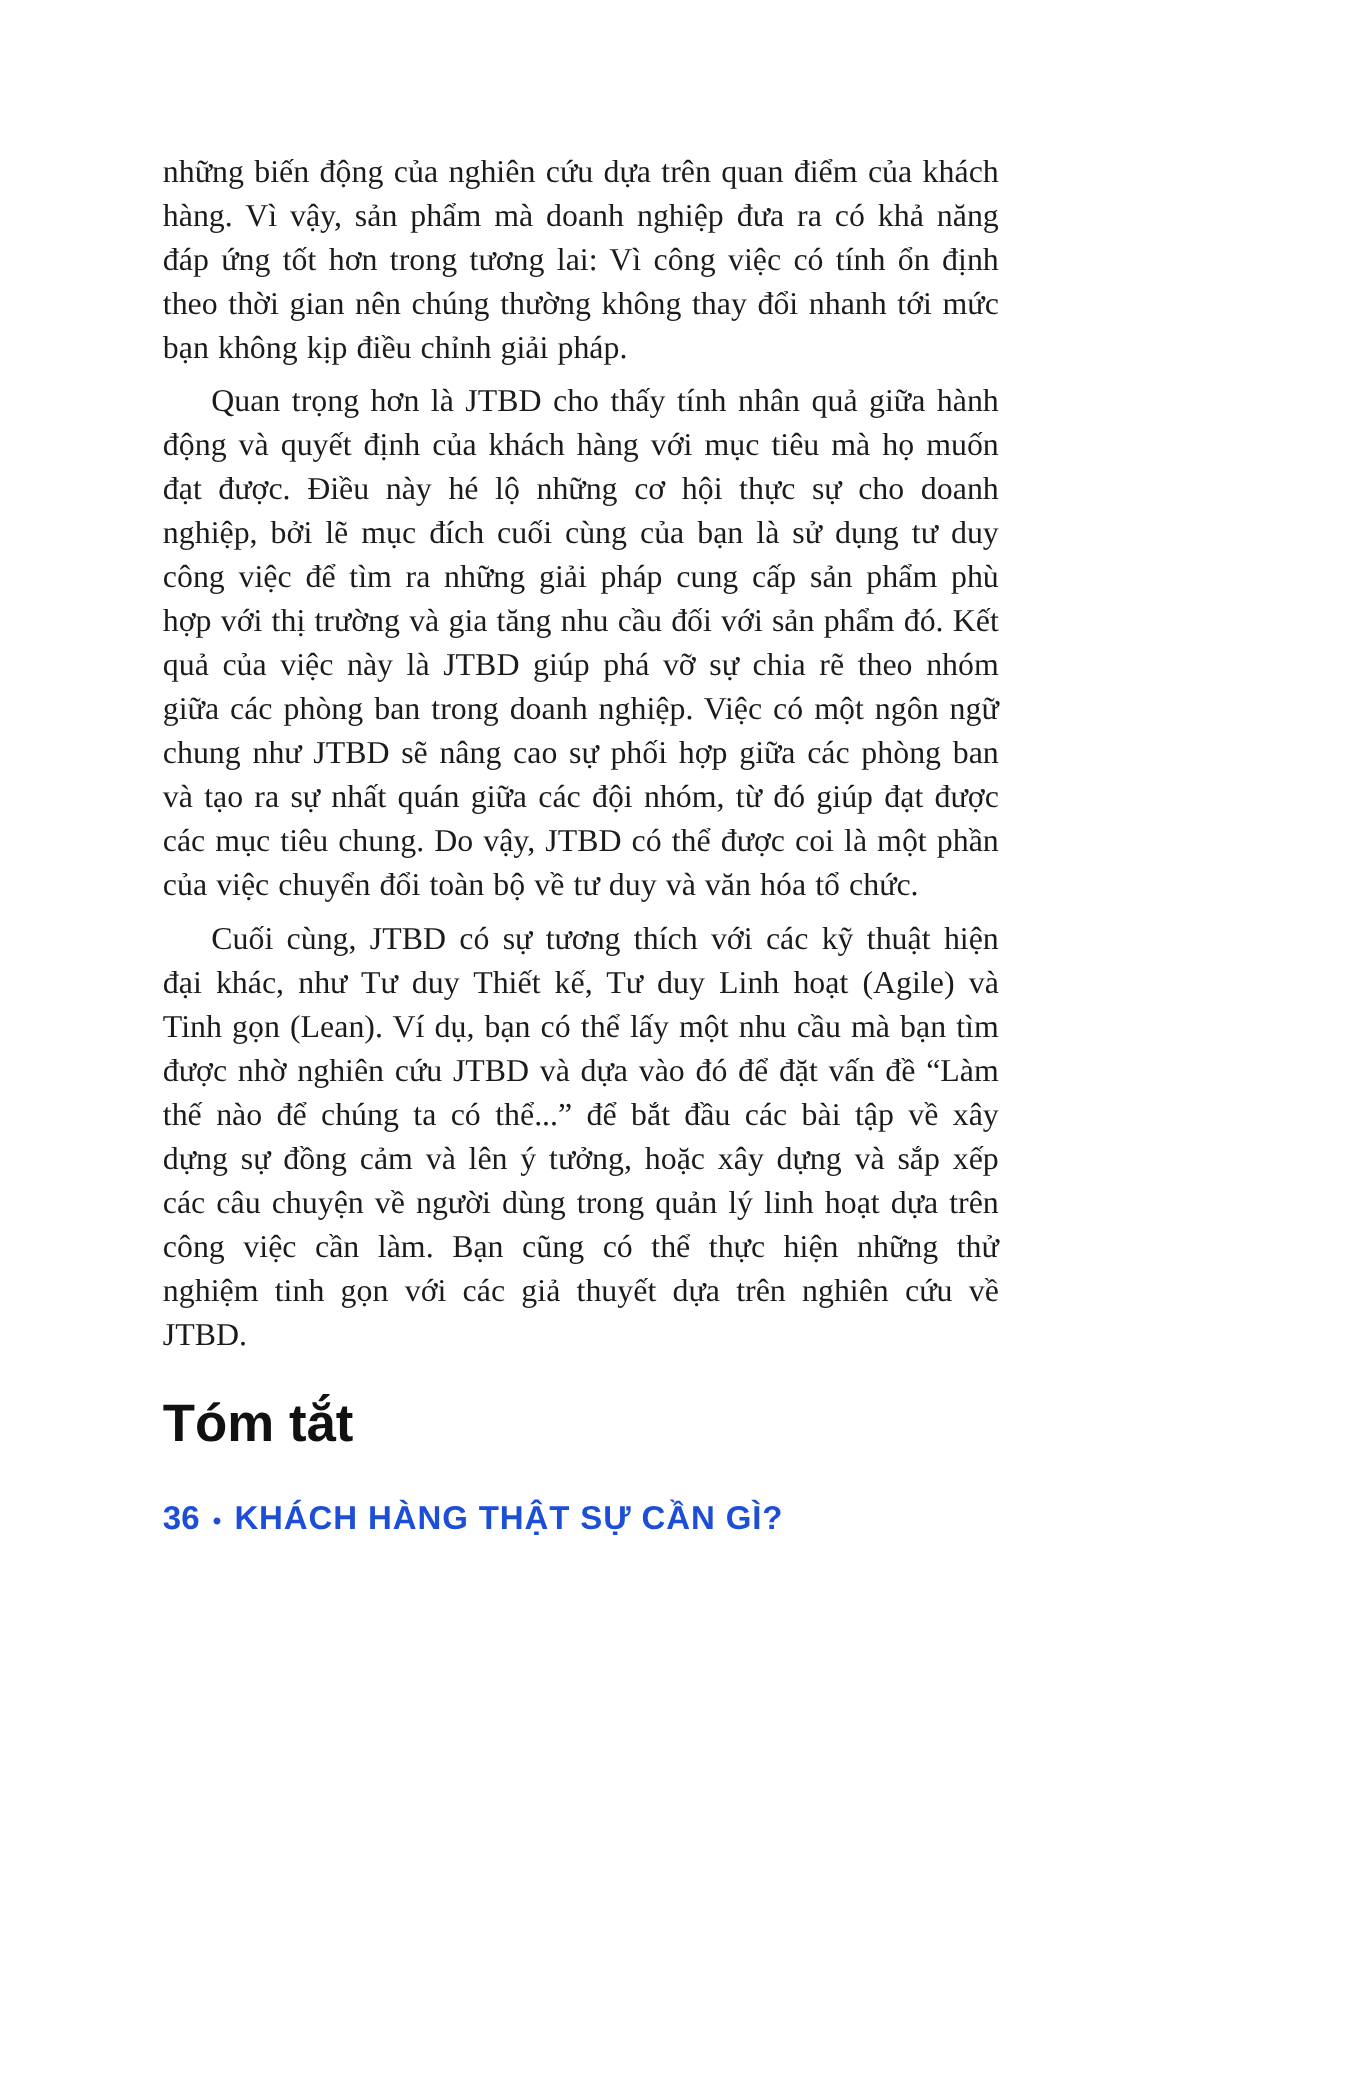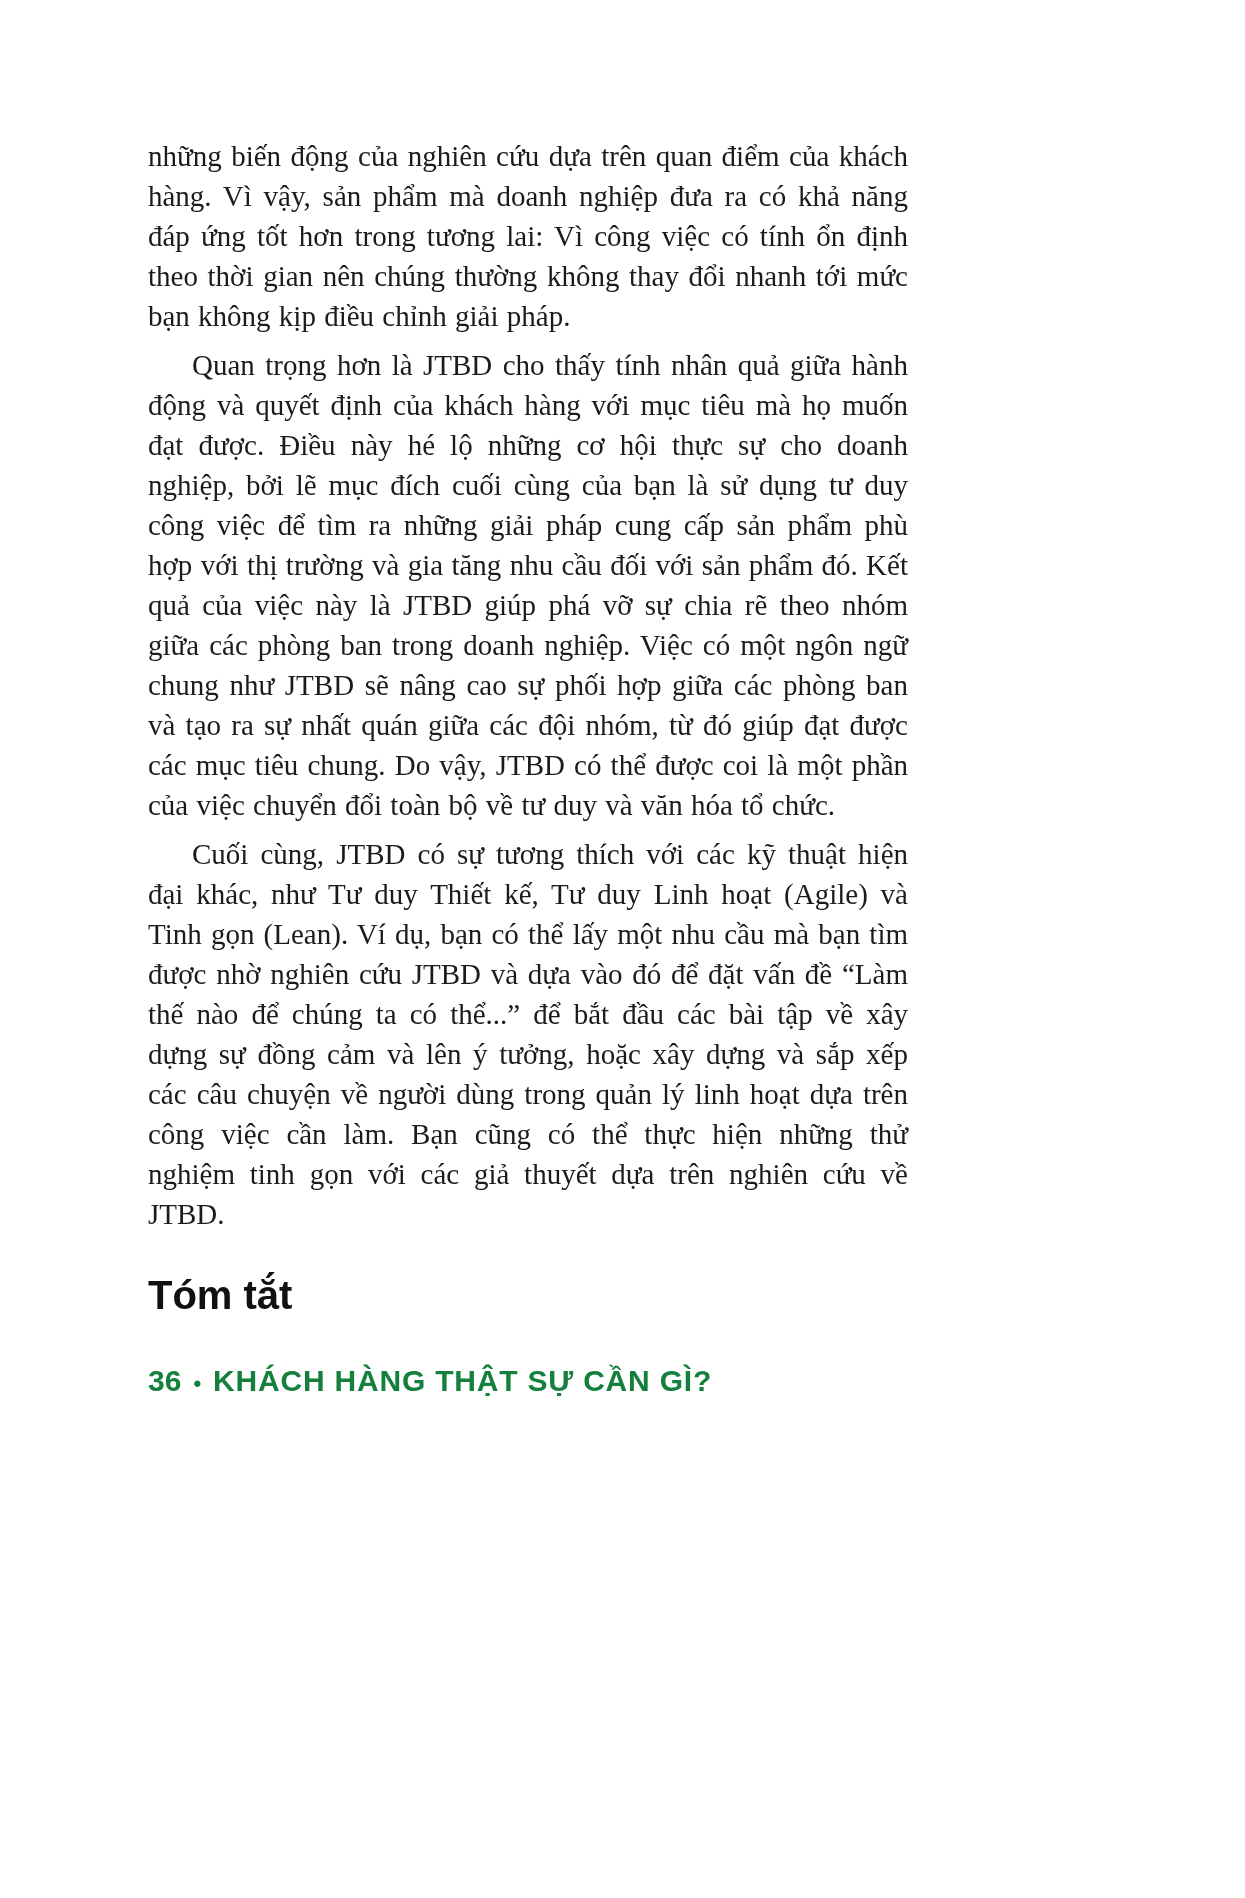--- a/index.html
+++ b/index.html
@@ -27,32 +27,32 @@
     text-align: justify;
     margin: 0 0 9px 0;
     word-spacing: 1px;
   }
   .para.indent {
     text-indent: 44px;
   }
   .heading {
     font-family: "Liberation Sans", "DejaVu Sans", sans-serif;
     font-weight: 700;
-    font-size: 40px;
+    font-size: 48px;
     line-height: 46px;
     color: #111111;
     margin: 38px 0 26px 0;
   }
   .footer {
     margin-top: 46px;
     display: flex;
     align-items: baseline;
     font-family: "Liberation Sans", "DejaVu Sans", sans-serif;
     font-weight: 700;
-    color: #15803d;
+    color: #1d4ed8;
   }
   .pagenum {
     font-size: 30px;
   }
   .bullet {
     font-size: 22px;
     margin: 0 12px;
   }
   .booktitle {
     font-size: 30px;

